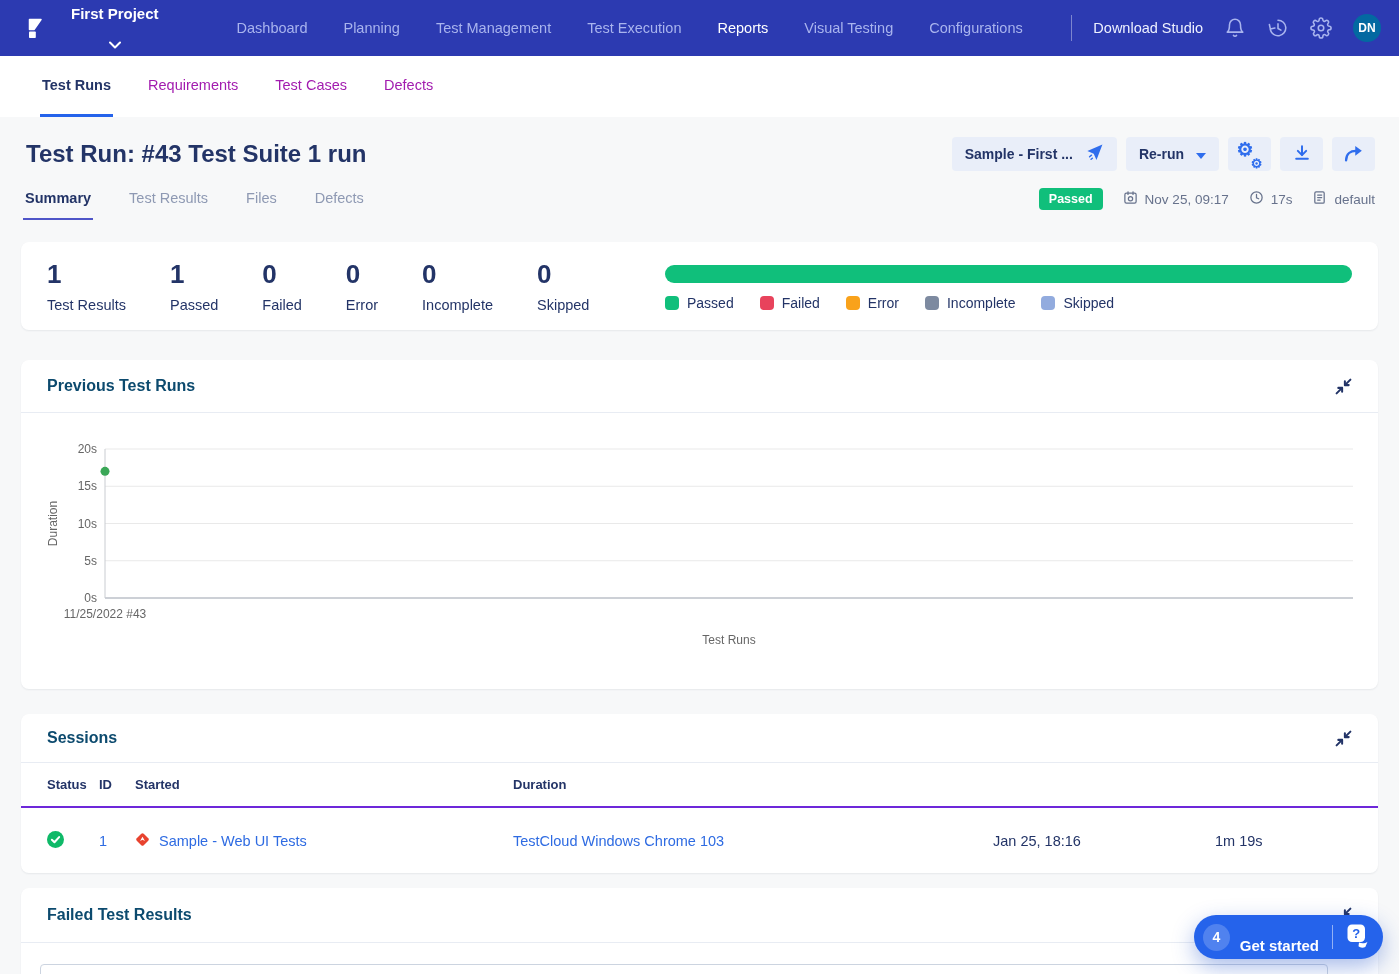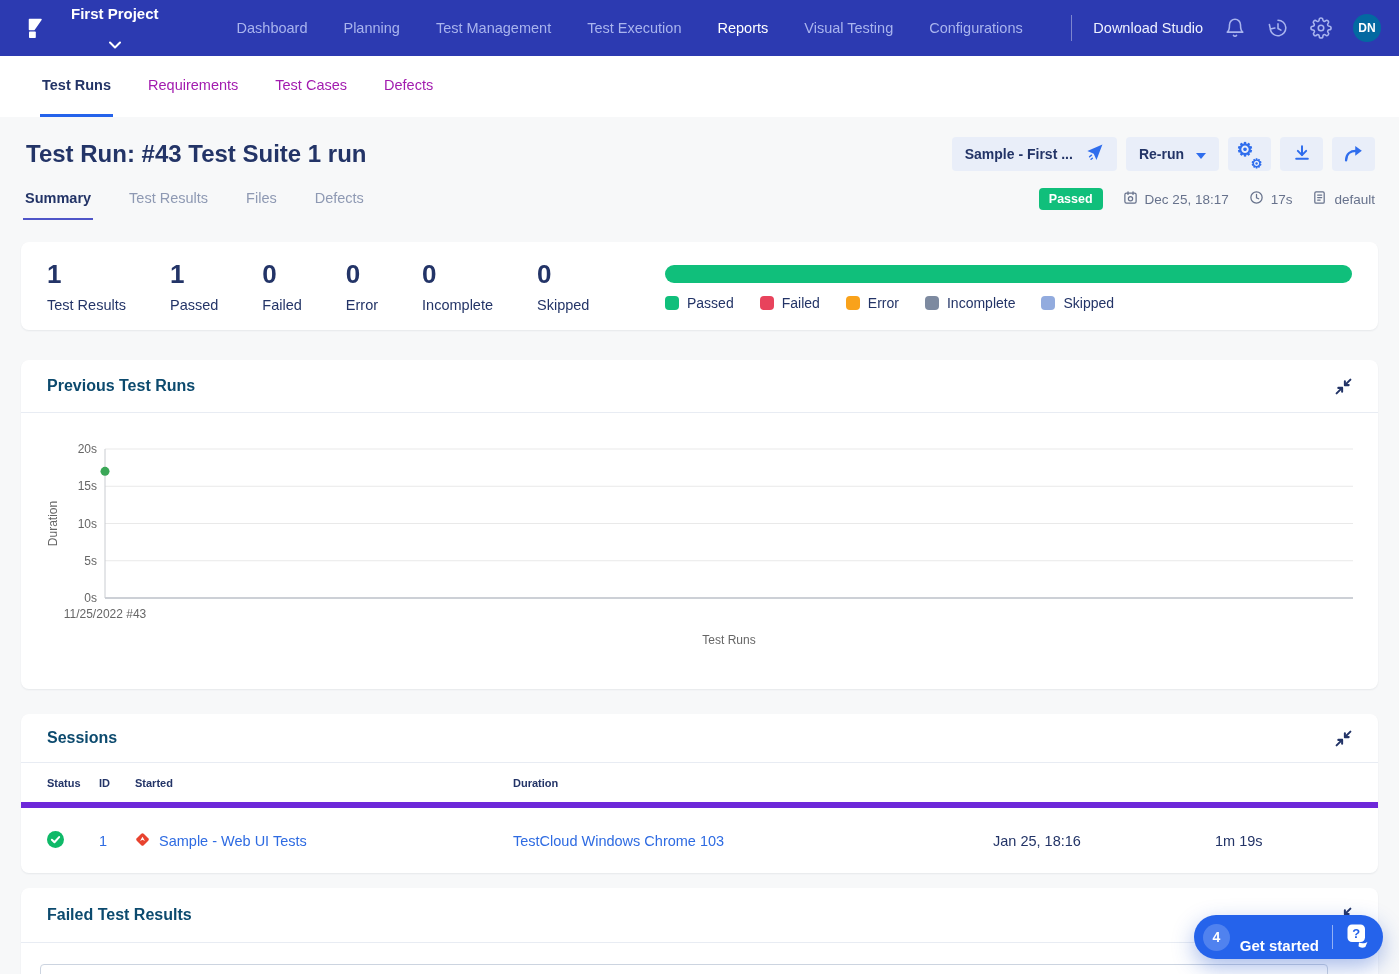--- a/index.html
+++ b/index.html
@@ -62,21 +62,21 @@
   .legend-item { display:flex; align-items:center; gap:8px; font-size:14px; color:#233467; }
   .legend-swatch { width:14px; height:14px; border-radius:4px; flex:none; }
 
   
   .chart-card { margin-top:30px; }
   .chart-body { padding:18px 0 26px; }
 
   
   .sessions-card { margin-top:25px; }
   .sessions-card .card-header { padding:15px 26px; }
-  .table-header { display:grid; grid-template-columns:52px 36px 378px 480px 222px 1fr; padding:0 26px; height:45px; align-items:center; font-size:11px; font-weight:700; color:#233467; border-bottom:6px solid #6d28d9; }
+  .table-header { display:grid; grid-template-columns:52px 36px 378px 480px 222px 1fr; padding:0 26px; height:45px; align-items:center; font-size:13px; font-weight:700; color:#233467; border-bottom:2px solid #6d28d9; }
   .table-row { display:grid; grid-template-columns:52px 36px 378px 480px 222px 1fr; padding:0 26px; height:65px; align-items:center; font-size:14.5px; color:#233467; }
   .link { color:#2e6be2; cursor:pointer; text-decoration:none; }
   .repo-cell { display:flex; align-items:center; gap:9px; }
 
   
   .failed-card { margin-top:15px; padding-bottom:60px; }
   .failed-card .card-header { padding:18px 26px; }
   .filter-row { display:flex; align-items:center; padding:21px 19px 0; gap:14px; }
   .filter-input { flex:1; height:40px; border:1px solid #ccd4e0; border-radius:4px; padding:0 14px; font-size:14px; color:#233467; font-family:inherit; outline:none; background:#fff; }
   .filter-input::placeholder { color:#95a3c1; }
@@ -207,21 +207,21 @@
       <span class="badge">Passed</span>
       <span class="meta-item">
         <span>
           <svg width="15" height="15" viewBox="0 0 24 24" fill="none" stroke="#67728c" stroke-width="2" stroke-linecap="round">
               <rect x="3" y="5" width="18" height="16" rx="2.5"></rect>
               <line x1="8" y1="2.8" x2="8" y2="7"></line>
               <line x1="16" y1="2.8" x2="16" y2="7"></line>
               <circle cx="12" cy="14" r="3.4"></circle>
             </svg>
         </span>
-        <span>Dec 25, 18:17</span>
+        <span>Nov 25, 09:17</span>
       </span>
       <span class="meta-item">
         <span>
           <svg width="15" height="15" viewBox="0 0 24 24" fill="none" stroke="#67728c" stroke-width="2" stroke-linecap="round">
               <circle cx="12" cy="12" r="9"></circle>
               <polyline points="12,7 12,12.5 15.5,14"></polyline>
             </svg>
         </span>
         <span>17s</span>
       </span>

